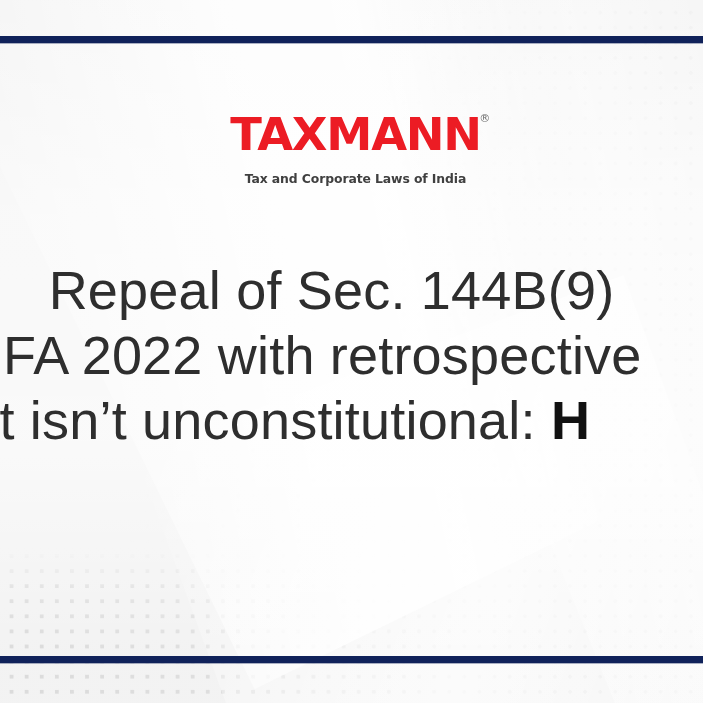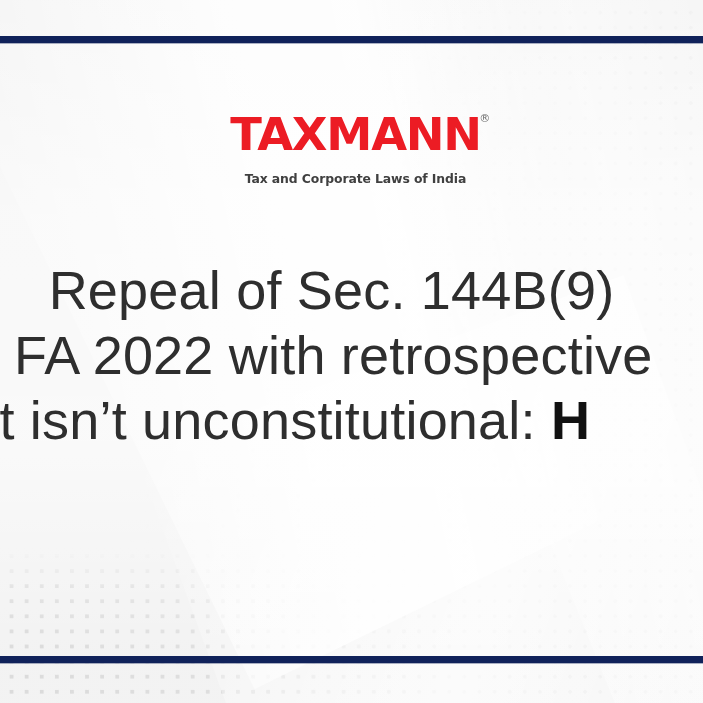--- a/index.html
+++ b/index.html
@@ -183,21 +183,21 @@
   }
 
   
   .hl-1 {
     text-align: center;
     padding-right: 40px;
   }
 
   
   .hl-2 {
-    padding-left: 14px;
+    padding-left: 3px;
   }
 
   
   .hl-3 {
     margin-left: -58px;
   }
 
   .hl-strong {
     font-weight: 700;
     color: #111111;

